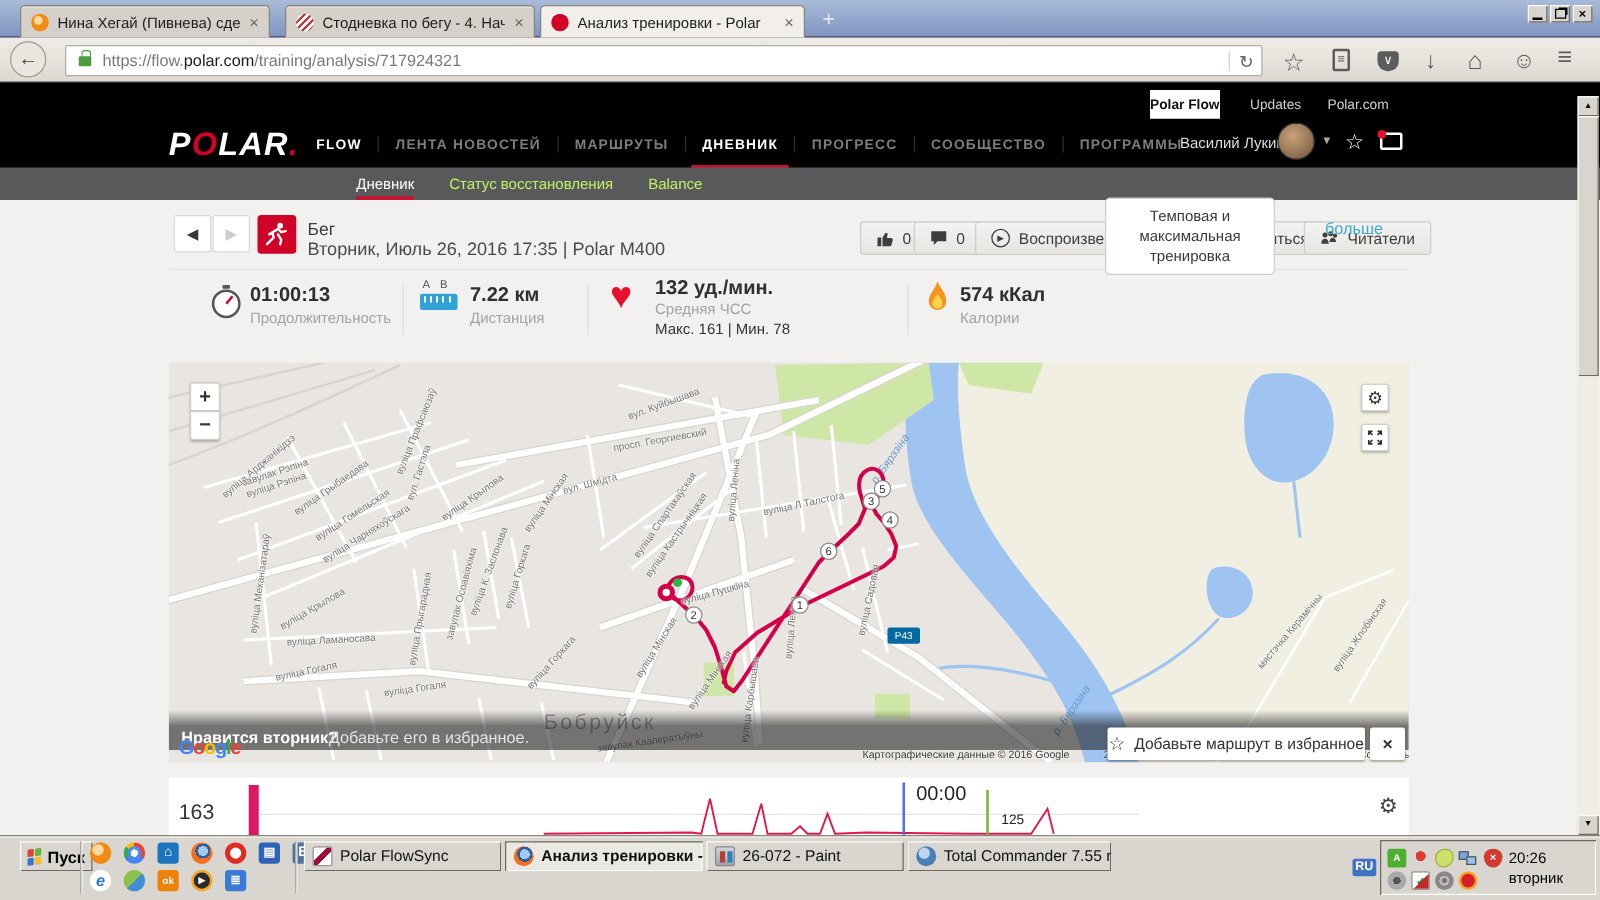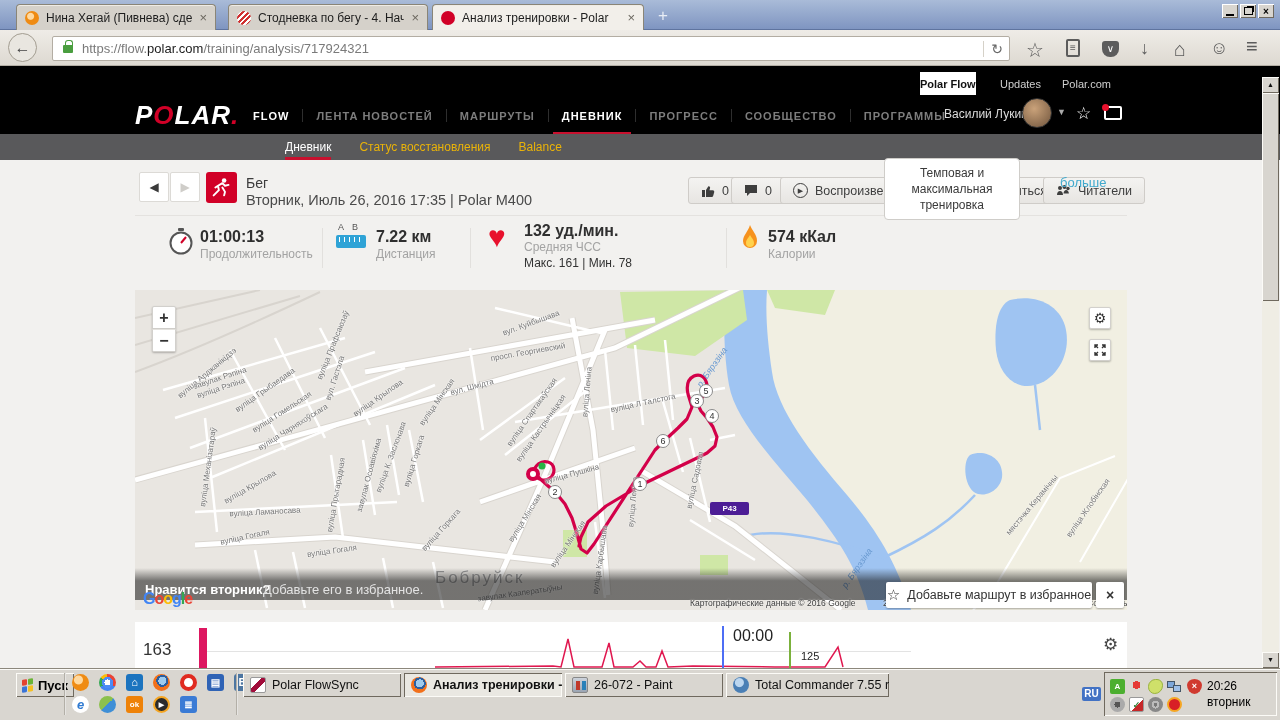--- a/index.html
+++ b/index.html
@@ -35,41 +35,41 @@
 .logo{left:135px;top:100px;font-size:26px;font-weight:bold;font-style:italic;color:#fff;letter-spacing:1px;cursor:pointer}
 .logo .r{color:#d10027}
 .nav{left:240px;top:109px;display:flex;align-items:center}
 .nav .ni{font-size:11px;font-weight:bold;letter-spacing:1px;color:#7d7d7d;padding:0 13px;position:relative;cursor:pointer}
 .nav .sep{width:1px;height:13px;background:#2e2e2e}
 .nav .ni.lit{color:#fff}
 .nav .ni.cur{color:#fff}
 .nav .ni.cur:after{content:"";position:absolute;left:4px;right:4px;bottom:-13px;height:3px;background:#c8102e}
 .avatar{left:1022px;top:98px;width:30px;height:30px;border-radius:50%;background:radial-gradient(circle at 40% 35%,#caa27a,#6f543c);border:1px solid #333;cursor:pointer}
 .subnav{left:0;top:134px;width:1280px;height:26px;background:#59595b;display:flex;align-items:center}
-.sn{font-size:12px;color:#eab308;margin-right:28px;position:relative;height:26px;line-height:26px;cursor:pointer}
+.sn{font-size:12px;color:#bef264;margin-right:28px;position:relative;height:26px;line-height:26px;cursor:pointer}
 .sn.cur{color:#fff}
 .sn.cur:after{content:"";position:absolute;left:0;right:0;bottom:0;height:3px;background:#c8102e}
 
 .page{left:0;top:160px;width:1280px;height:508px;background:#f2f1ef}
 .navbtn{width:30px;height:30px;background:#fff;border:1px solid #dcdad6;border-radius:2px;display:flex;align-items:center;justify-content:center;font-size:12px;cursor:pointer}
 .sporticon{left:206px;top:12px;width:31px;height:31px;background:#d10027;border-radius:3px;display:flex;align-items:center;justify-content:center;cursor:default}
 .btn{position:absolute;top:17px;height:27px;background:linear-gradient(#f4f3f1,#e7e5e2);border:1px solid #cfccc8;border-radius:3px;display:flex;align-items:center;gap:7px;padding:0 12px;font-size:12.5px;color:#3e3e3e;cursor:pointer;white-space:nowrap}
 .stat-v{font-size:16px;font-weight:bold;color:#2f2f2f;white-space:nowrap}
 .stat-l{font-size:12px;color:#a3a3a3;white-space:nowrap}
 .vdiv{width:1px;background:#e2e0dd}
 .ruler{width:30px;height:13px;background:#2fa3d6;border-radius:2px;position:relative}
 .ruler:before{content:"";position:absolute;left:3px;right:3px;top:2px;height:5px;background:repeating-linear-gradient(90deg,#fff 0 1.5px,transparent 1.5px 5px)}
 .benefit{left:884px;top:-2px;width:136px;height:62px;background:#fff;border:1px solid #cfcdc9;border-radius:4px;font-size:12px;color:#3a3a3a;text-align:center;display:flex;align-items:center;justify-content:center;padding:4px;line-height:16px}
 .more{left:1060px;top:15px;font-size:13px;color:#41a9cd;cursor:pointer}
 
 .map{left:135px;top:290px;width:992px;height:320px;background:#e9e6e1;overflow:hidden;cursor:grab}
 .ml{position:absolute;font-size:8px;color:#767676;white-space:nowrap;text-shadow:0 0 2px #fff,0 0 2px #fff;transform:translate(-50%,-50%) rotate(var(--r,0deg))}
 .mlw{position:absolute;font-size:9px;font-style:italic;color:#6b9bd2;white-space:nowrap;transform:translate(-50%,-50%) rotate(var(--r,0deg))}
 .city{position:absolute;font-size:17px;color:#9a9a9a;letter-spacing:2px;text-shadow:0 0 2px #fff}
-.badge{position:absolute;width:39px;height:13px;background:#4c1d95;border-radius:2px;color:#fff;font-size:8px;font-weight:bold;text-align:center;line-height:13px}
+.badge{position:absolute;width:26px;height:13px;background:#0369a1;border-radius:2px;color:#fff;font-size:8px;font-weight:normal;text-align:center;line-height:13px}
 .km{position:absolute;width:14px;height:14px;background:#fff;border:1px solid #8a8a8a;border-radius:50%;font-size:9px;color:#333;text-align:center;line-height:12px;transform:translate(-50%,-50%)}
 .startm{position:absolute;width:14px;height:14px;background:#fff;border:4px solid #d30049;border-radius:50%;transform:translate(-50%,-50%)}
 .mapctl{position:absolute;background:#fff;border:1px solid #d2d0cc;border-radius:2px;box-shadow:0 1px 2px rgba(0,0,0,.25);display:flex;align-items:center;justify-content:center;cursor:pointer;color:#333}
 .likebar{position:absolute;left:0;right:0;top:278px;height:32px;background:linear-gradient(rgba(20,20,20,0),rgba(20,20,20,.55) 40%,rgba(20,20,20,.55))}
 .googlelogo{position:absolute;left:8px;top:300px;font-size:16px;font-weight:bold;letter-spacing:-1px;cursor:pointer}
 .attr{position:absolute;font-size:8.5px;color:#3c3c3c;white-space:nowrap;text-shadow:0 0 2px #fff}
 .favbtn{position:absolute;left:751px;top:292px;width:206px;height:26px;background:#fff;border-radius:2px;box-shadow:0 1px 2px rgba(0,0,0,.3);display:flex;align-items:center;justify-content:center;gap:7px;font-size:12.5px;color:#333;cursor:pointer}
 .xbtn{position:absolute;left:961px;top:292px;width:28px;height:26px;background:#fff;border-radius:2px;box-shadow:0 1px 2px rgba(0,0,0,.3);display:flex;align-items:center;justify-content:center;font-size:14px;font-weight:bold;color:#333;cursor:pointer}
 
 .chart{left:135px;top:622px;width:992px;height:46px;background:#fff;overflow:hidden}

